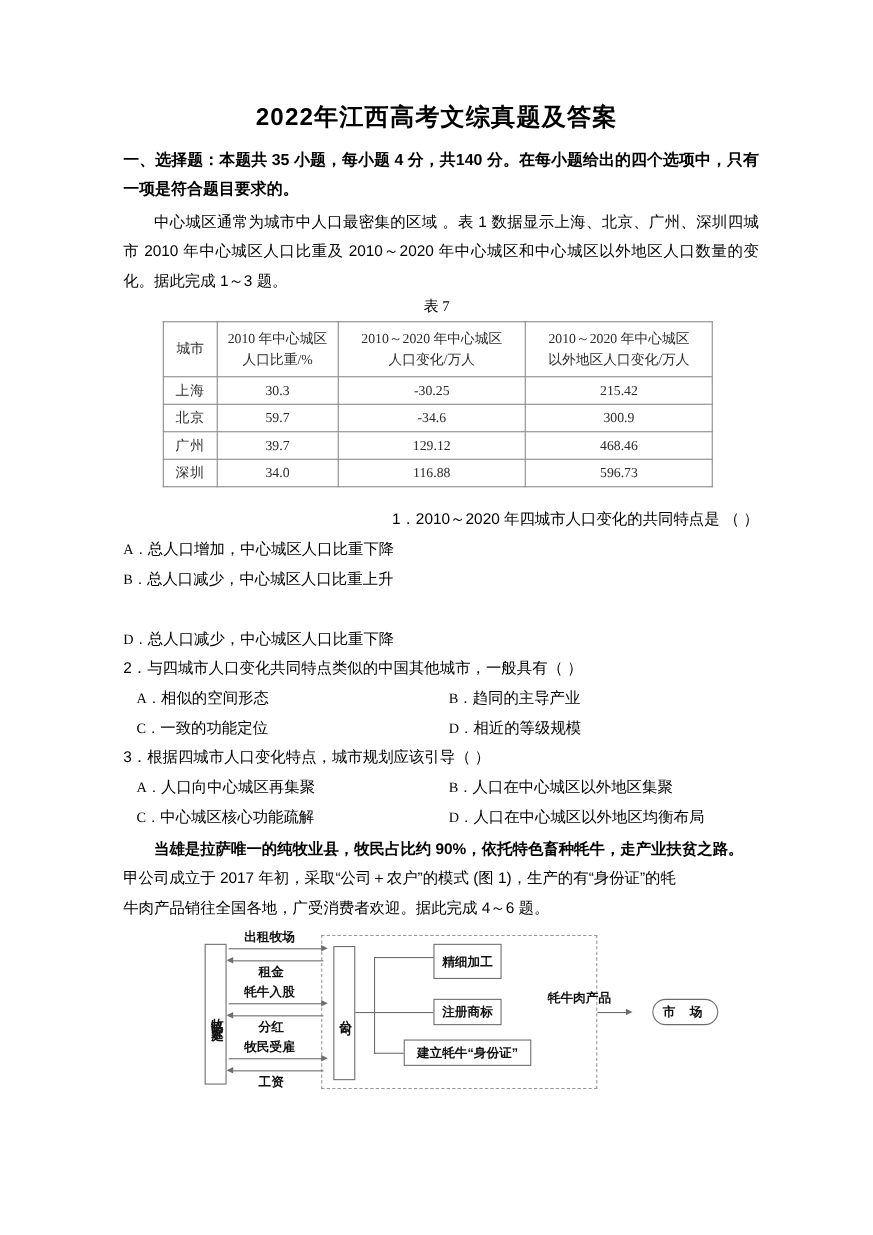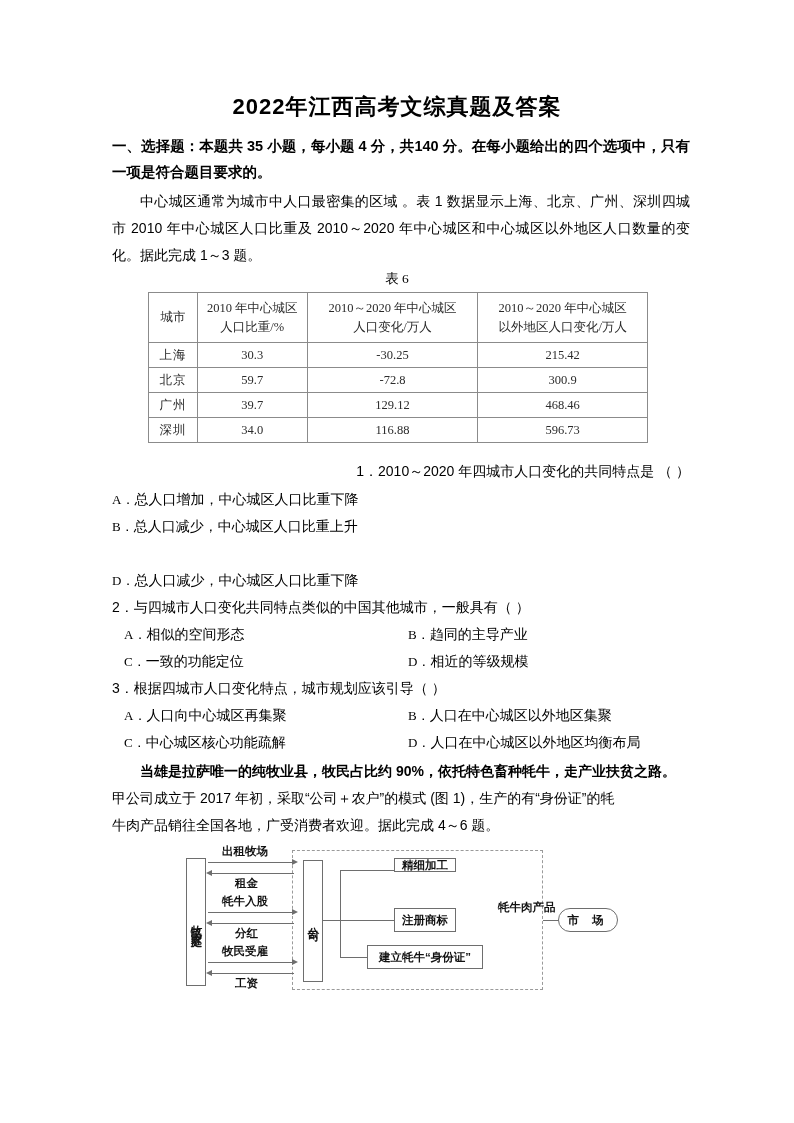--- a/index.html
+++ b/index.html
@@ -196,21 +196,21 @@
 <body>
 
 <div class="page">
 
   <div class="doc-title">2022年江西高考文综真题及答案</div>
 
   <div class="section-head">一、选择题：本题共 35 小题，每小题 4 分，共140 分。在每小题给出的四个选项中，只有一项是符合题目要求的。</div>
 
   <div class="para indent" style="top:188px;">中心城区通常为城市中人口最密集的区域 。表 1 数据显示上海、北京、广州、深圳四城市 2010 年中心城区人口比重及 2010～2020 年中心城区和中心城区以外地区人口数量的变化。据此完成 1～3 题。</div>
 
-  <div class="table-caption">表 6</div>
+  <div class="table-caption">表 7</div>
 
   <table class="data-table">
     <thead>
       <tr>
         <th class="col-city">
           <span>城市</span>
         </th>
         <th class="col-c2">
           <span>2010 年中心城区</span><br>
           <span>人口比重/%</span>
@@ -228,21 +228,21 @@
     <tbody>
       <tr>
         <td class="city-cell">上海</td>
         <td>30.3</td>
         <td>-30.25</td>
         <td>215.42</td>
       </tr>
       <tr>
         <td class="city-cell">北京</td>
         <td>59.7</td>
-        <td>-72.8</td>
+        <td>-34.6</td>
         <td>300.9</td>
       </tr>
       <tr>
         <td class="city-cell">广州</td>
         <td>39.7</td>
         <td>129.12</td>
         <td>468.46</td>
       </tr>
       <tr>
         <td class="city-cell">深圳</td>
@@ -323,33 +323,33 @@
     <div class="dg-line h-line" style="left:22px; top:125px; width:86px;"></div>
     <div class="arrow-head arrow-left" style="left:20px; top:122px;"></div>
     <div class="dg-label" style="left:49px; top:128px;">工资</div>
 
     <div class="dg-line h-line" style="left:137px; top:72px; width:18px;"></div>
     <div class="dg-line v-line" style="left:154px; top:22px; height:88px;"></div>
     <div class="dg-line h-line" style="left:154px; top:22px; width:55px;"></div>
     <div class="dg-line h-line" style="left:154px; top:72px; width:55px;"></div>
     <div class="dg-line h-line" style="left:154px; top:109px; width:28px;"></div>
 
-    <div class="dg-box" style="left:208px; top:10px; width:62px; height:14px;">
+    <div class="dg-box" style="left:208px; top:10px; width:62px; height:32px;">
       <span>精细加工</span>
     </div>
     <div class="dg-box" style="left:208px; top:60px; width:62px; height:24px;">
       <span>注册商标</span>
     </div>
     <div class="dg-box" style="left:181px; top:97px; width:116px; height:24px;">
       <span>建立牦牛“身份证”</span>
     </div>
 
     <div class="dg-label" style="left:312px; top:52px;">牦牛肉产品</div>
     <div class="dg-line h-line" style="left:357px; top:72px; width:28px;"></div>
     <div class="arrow-head arrow-right" style="left:383px; top:69px;"></div>
 
-    <div class="market-box" style="left:372px; top:60px; width:60px; height:24px;">
+    <div class="market-box" style="left:407px; top:60px; width:60px; height:24px;">
       <span>市 场</span>
     </div>
   </div>
 
 
 </div>
 
 </body></html>

